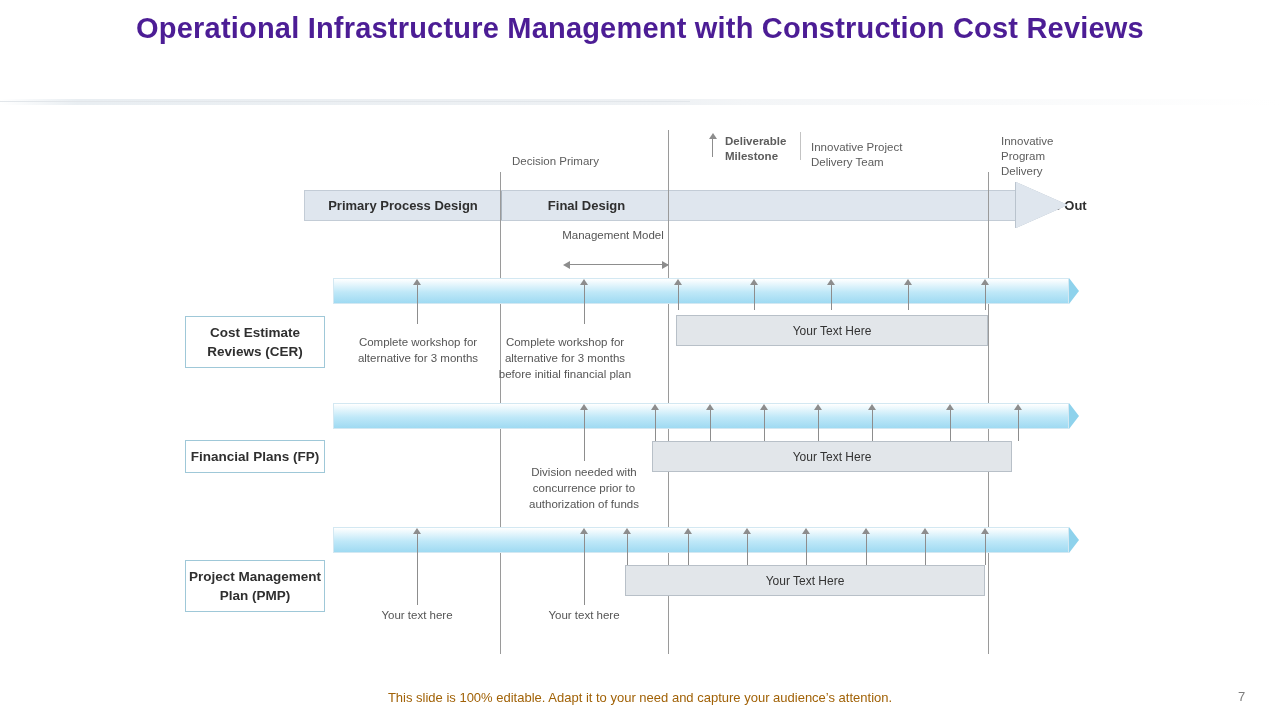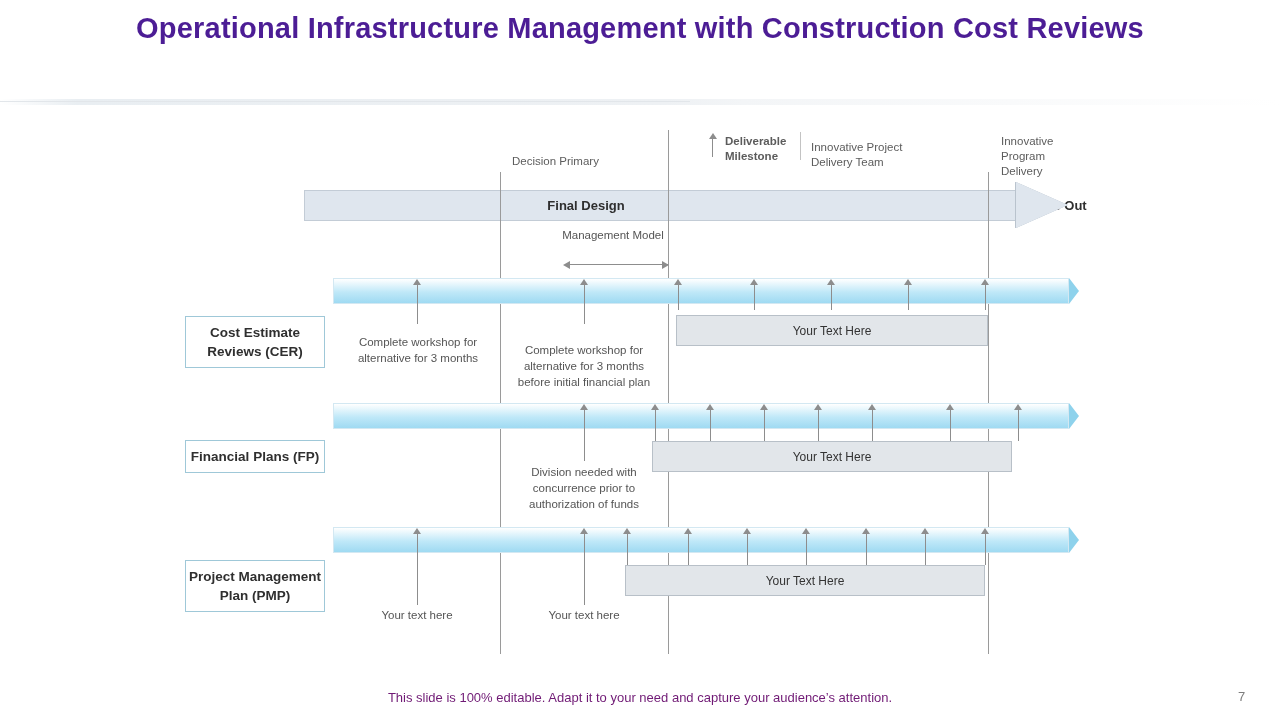--- a/index.html
+++ b/index.html
@@ -81,21 +81,21 @@
   
   .dbl-line{position:absolute;height:1px;background:#8d8d8d;}
   .dbl-left{position:absolute;width:0;height:0;border-top:4px solid transparent;border-bottom:4px solid transparent;border-right:7px solid #8d8d8d;}
   .dbl-right{position:absolute;width:0;height:0;border-top:4px solid transparent;border-bottom:4px solid transparent;border-left:7px solid #8d8d8d;}
 
   
   .legend-sep{position:absolute;width:1px;background:#c3c3c3;}
 
   .footer{
     position:absolute;left:0;top:690px;width:1280px;text-align:center;
-    font-size:13px;color:#701a75;
+    font-size:13px;color:#a16207;
   }
   .pagenum{
     position:absolute;left:1238px;top:689px;font-size:13px;color:#7d7d7d;
   }
 </style>
 </head>
 <body>
 
 <div class="title">Operational Infrastructure Management with Construction Cost Reviews</div>
 <div class="title-rule"></div>
@@ -103,20 +103,21 @@
 <div class="lbl" style="left:512px;top:154px;width:90px;">Decision Primary</div>
 <div class="lbl" style="left:725px;top:134px;width:80px;font-weight:bold;">Deliverable Milestone</div>
 <div class="lbl" style="left:811px;top:140px;width:120px;">Innovative  Project Delivery  Team</div>
 <div class="lbl" style="left:1001px;top:134px;width:78px;">Innovative Program Delivery</div>
 
 <div class="arrow-up" style="left:709px;top:133px;"></div>
 <div class="tick" style="left:712px;top:139px;height:18px;"></div>
 <div class="legend-sep" style="left:800px;top:132px;height:28px;"></div>
 
 <div class="phasebar">
+  <div class="phase" style="left:0;width:196px;">Primary Process Design</div>
   <div class="phase" style="left:196px;width:170px;text-align:center;">Final Design</div>
   <div class="phase" style="left:696px;width:110px;border-left:none;">Close Out</div>
 </div>
 <div class="bar-head"></div>
 
 <div class="vline" style="left:500px;top:172px;height:482px;"></div>
 <div class="vline" style="left:668px;top:130px;height:524px;"></div>
 <div class="vline" style="left:988px;top:172px;height:482px;"></div>
 
 <div class="note" style="left:555px;top:227px;width:116px;">Management Model</div>
@@ -138,21 +139,21 @@
 <div class="arrow-up" style="left:750px;top:279px;"></div>
 <div class="tick" style="left:831px;top:284px;height:26px;"></div>
 <div class="arrow-up" style="left:827px;top:279px;"></div>
 <div class="tick" style="left:908px;top:284px;height:26px;"></div>
 <div class="arrow-up" style="left:904px;top:279px;"></div>
 <div class="tick" style="left:985px;top:284px;height:26px;"></div>
 <div class="arrow-up" style="left:981px;top:279px;"></div>
 
 <div class="textbox" style="left:676px;top:315px;width:312px;">Your Text Here</div>
 <div class="note" style="left:345px;top:334px;width:146px;">Complete workshop for alternative  for 3 months</div>
-<div class="note" style="left:517px;top:334px;width:134px;margin-top:8px;">Complete  workshop for alternative  for 3 months before  initial financial plan</div>
+<div class="note" style="left:498px;top:334px;width:134px;">Complete  workshop for alternative  for 3 months before  initial financial plan</div>
 
 <div class="lane" style="top:403px;width:736px;"></div>
 <div class="lane-head" style="top:403px;"></div>
 <div class="lane-label" style="top:440px;">Financial Plans (FP)</div>
 
 <div class="tick" style="left:584px;top:409px;height:52px;"></div>
 <div class="arrow-up" style="left:580px;top:404px;"></div>
 <div class="tick" style="left:655px;top:409px;height:32px;"></div>
 <div class="arrow-up" style="left:651px;top:404px;"></div>
 <div class="tick" style="left:710px;top:409px;height:32px;"></div>

